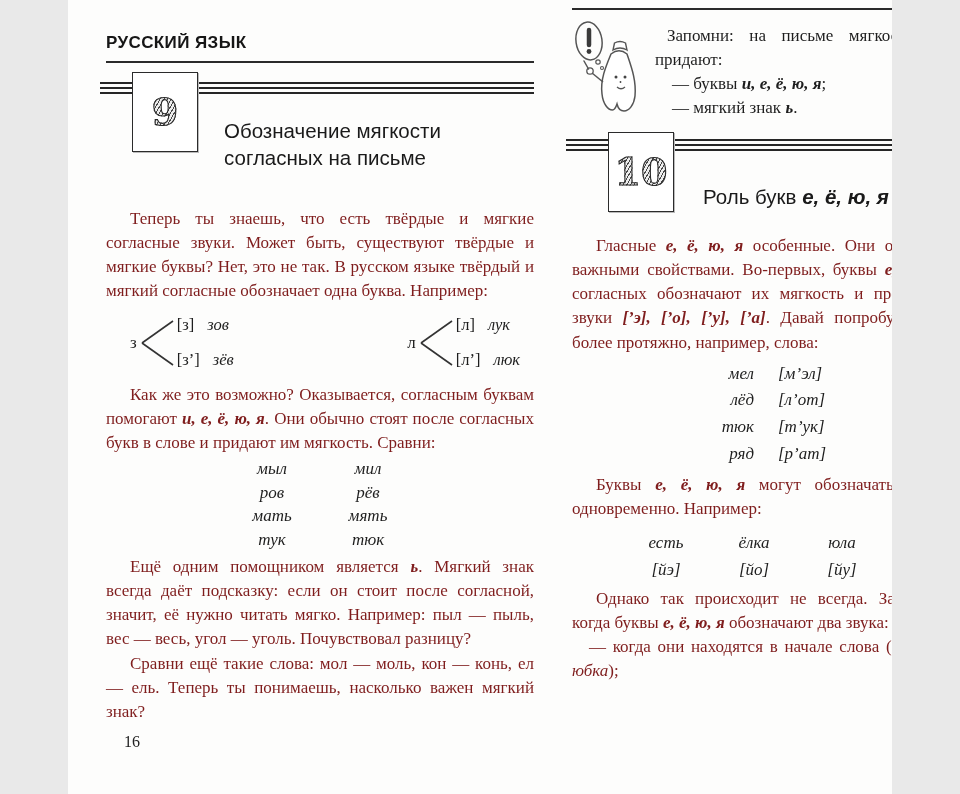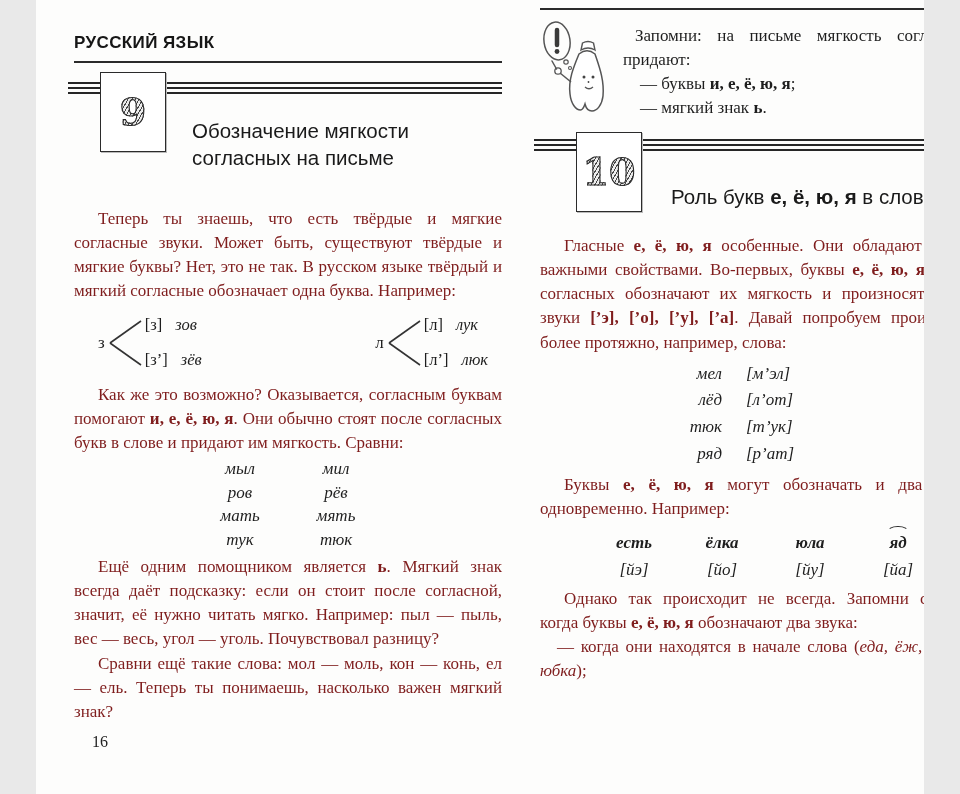--- a/index.html
+++ b/index.html
@@ -1,17 +1,17 @@
 <!DOCTYPE html>
 <html lang="ru"><head>
 <meta charset="utf-8">
 <style>
   html,body{margin:0;padding:0;background:#e9e9e9;}
   .spread{
-    position:relative;width:888px;height:794px;margin:0 auto;
+    position:relative;width:824px;height:794px;margin:0 auto;
     background:#fdfdfc;overflow:hidden;
     font-family:"Liberation Serif", serif;color:#1e1e1e;
   }
   .page{position:absolute;top:0;}
   .page.left{left:38px;width:428px;}
   .page.right{left:504px;width:434px;}
 
   
   .pg-header{
     margin-top:33px;font-family:"Liberation Sans", sans-serif;
@@ -52,21 +52,21 @@
   }
   .s9 .sec-title{left:118px;top:46px;}
   .s10 .sec-title{left:131px;top:52px;}
 
   
   .body{
     margin:0;font-size:17px;line-height:1.42;text-align:justify;
     text-indent:24px;color:#7f1d1d;
   }
   .p-top{margin-top:5px;}
-  .bi{font-weight:bold;}
+  .bi{font-weight:bold;font-style:italic;}
   .it{font-style:italic;}
 
   
   .diagrams{display:flex;justify-content:space-between;padding:0 14px 0 24px;margin:9px 0 10px;}
   .diag{display:flex;align-items:center;}
   .diag .base{font-size:17px;}
   .fork{margin:0 2px;}
   .branches{display:flex;flex-direction:column;gap:15px;}
   .branch{font-size:16.5px;white-space:nowrap;}
   .branch .word{font-style:italic;margin-left:13px;text-align:right;}
@@ -88,21 +88,21 @@
     display:grid;grid-template-columns:70px 110px;column-gap:24px;row-gap:3px;
     margin:7px 0 7px 112px;font-size:17px;font-style:italic;line-height:1.4;
   }
   .trans .w{text-align:right;}
 
   
   .sounds{
     display:grid;grid-template-columns:repeat(4,88px);row-gap:7px;
     margin:12px 0 6px 50px;text-align:center;font-size:17px;line-height:1.2;
   }
-  .sounds .sw{font-weight:bold;font-style:italic;position:relative;}
+  .sounds .sw{font-weight:normal;font-style:italic;position:relative;}
   .sounds .ss{font-style:italic;}
   .tie{position:relative;display:inline-block;padding:0 2px;}
   .tie::after{
     content:"";position:absolute;left:0;right:0;top:-7px;height:10px;
     border:1.6px solid transparent;border-top-color:#333;border-radius:50%;
   }
 
   .pagenum{position:absolute;font-size:16px;color:#222;}
   .pagenum.pn-left{left:56px;top:733px;}
   .pagenum.pn-right{left:898px;top:731px;}

